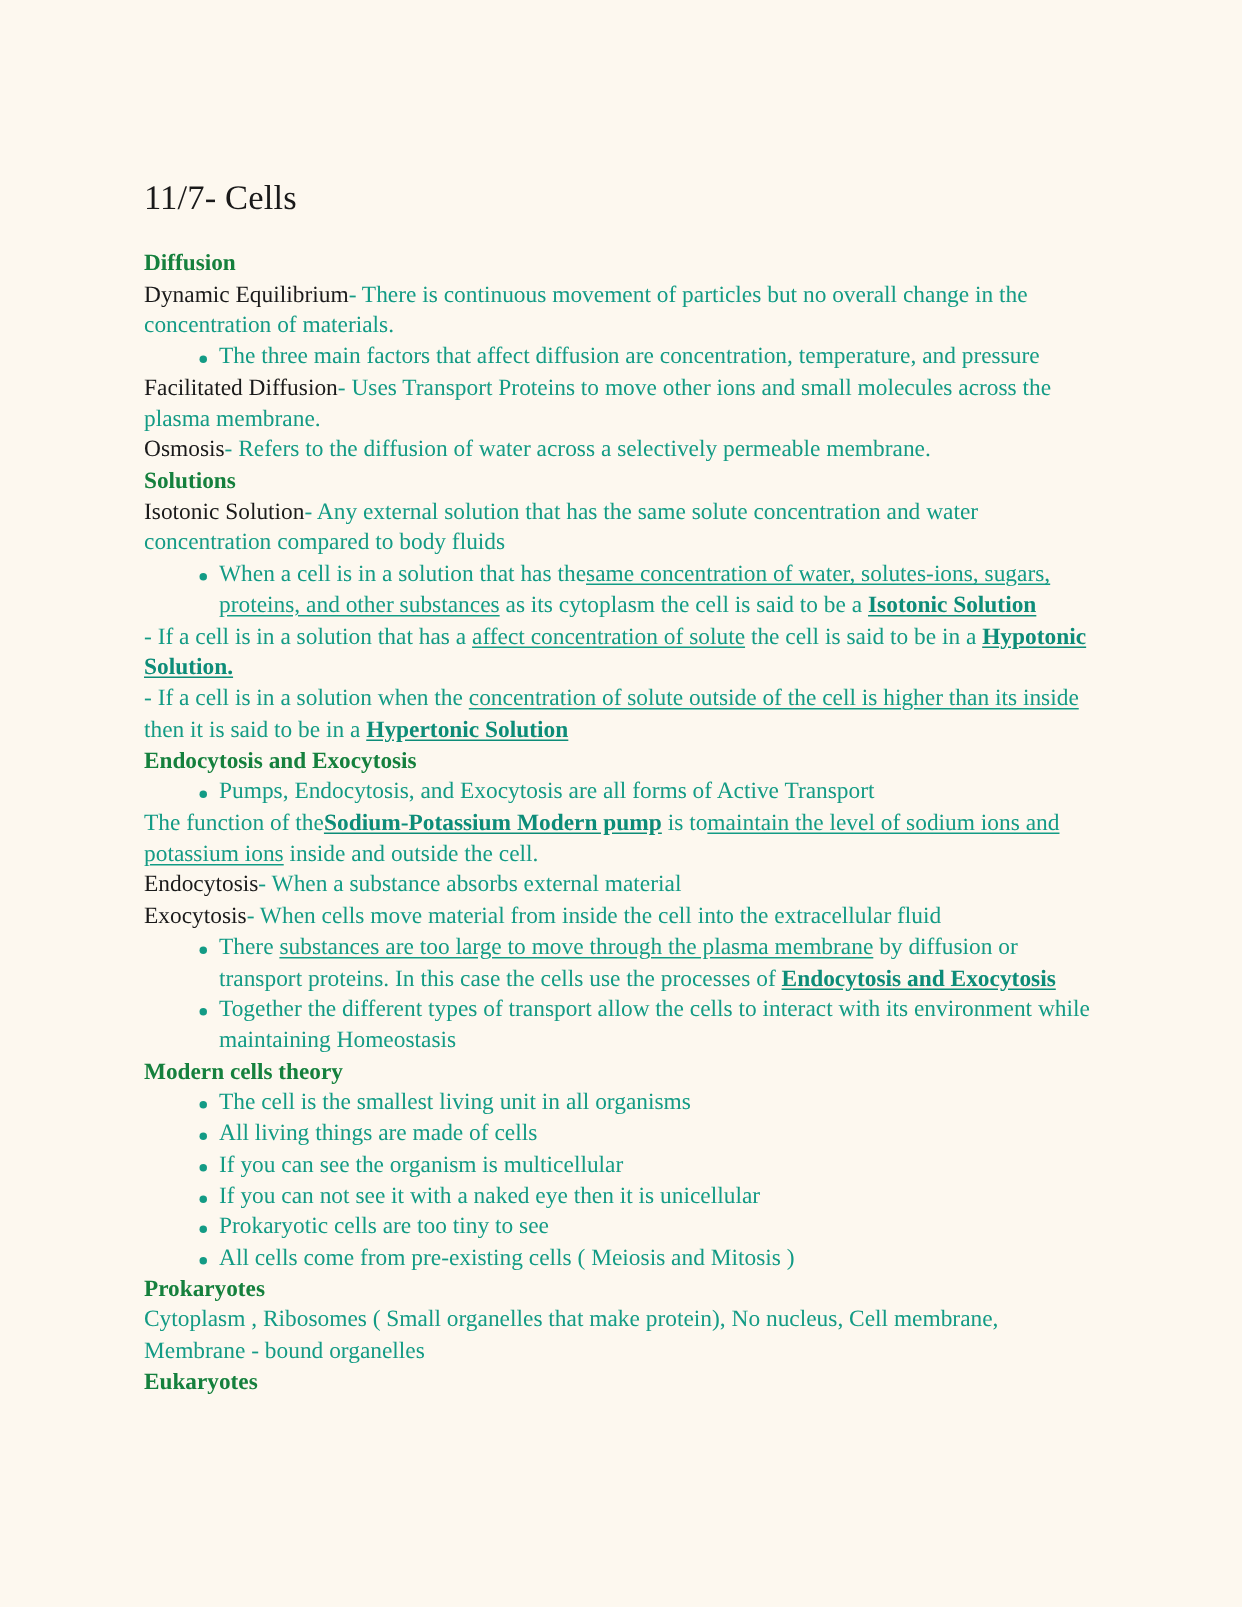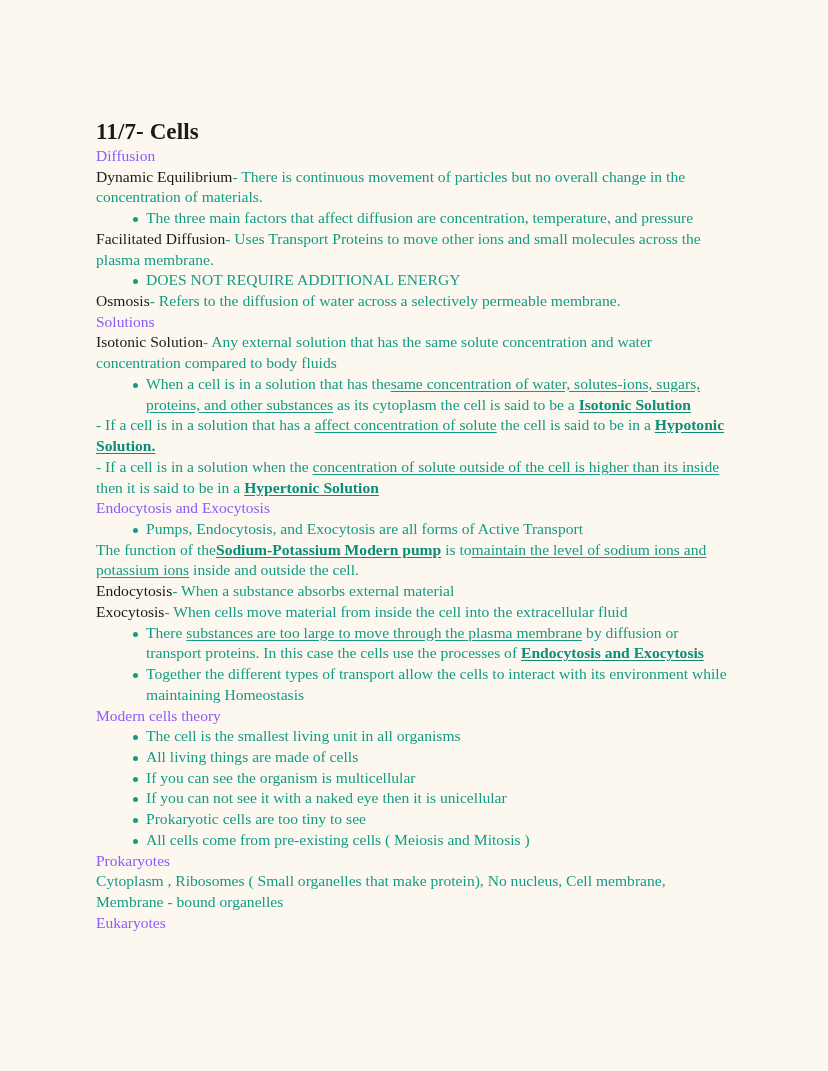--- a/index.html
+++ b/index.html
@@ -17,30 +17,30 @@
   .page {
     position: relative;
     width: 828px;
     height: 1071px;
     background: #fdf8ef;
     box-sizing: border-box;
     padding: 118px 100px 0 96px;
   }
   .doc-title {
     font-size: 23px;
-    font-weight: bold;
+    font-weight: normal;
     color: #1a1a1a;
-    margin: 0 0 0 0;
+    margin: 0 0 20px 0;
     line-height: 1.22;
     letter-spacing: 0.1px;
   }
   .section-head {
     font-size: 15.5px;
-    font-weight: normal;
-    color: #8b5cf6;
+    font-weight: bold;
+    color: #15803d;
     line-height: 1.33;
     margin: 0;
   }
   p.line {
     font-size: 15.6px;
     color: #139b85;
     line-height: 1.33;
     margin: 0;
     text-align: left;
   }
@@ -92,23 +92,20 @@
   <div class="section-head">Diffusion</div>
 
   <p class="line"><span class="lbl">Dynamic Equilibrium</span><span>- There is continuous movement of particles but no overall change in the concentration of materials.</span></p>
 
   <ul class="bul">
     <li>The three main factors that affect diffusion are concentration, temperature, and pressure</li>
   </ul>
 
   <p class="line"><span class="lbl">Facilitated Diffusion</span><span>- Uses Transport Proteins to move other ions and small molecules across the plasma membrane.</span></p>
 
-  <ul class="bul">
-    <li>DOES NOT REQUIRE ADDITIONAL ENERGY</li>
-  </ul>
 
   <p class="line"><span class="lbl">Osmosis</span><span>- Refers to the diffusion of water across a selectively permeable membrane.</span></p>
 
   <div class="section-head">Solutions</div>
 
   <p class="line"><span class="lbl">Isotonic Solution</span><span>- Any external solution that has the same solute concentration and water concentration compared to body fluids</span></p>
 
   <ul class="bul">
     <li><span>When a cell is in a solution that has the</span><span class="tealu">same concentration of water, solutes-ions, sugars, proteins, and other substances</span> <span>as its cytoplasm the cell is said to be a</span> <span class="tealbu">Isotonic Solution</span></li>
   </ul>

